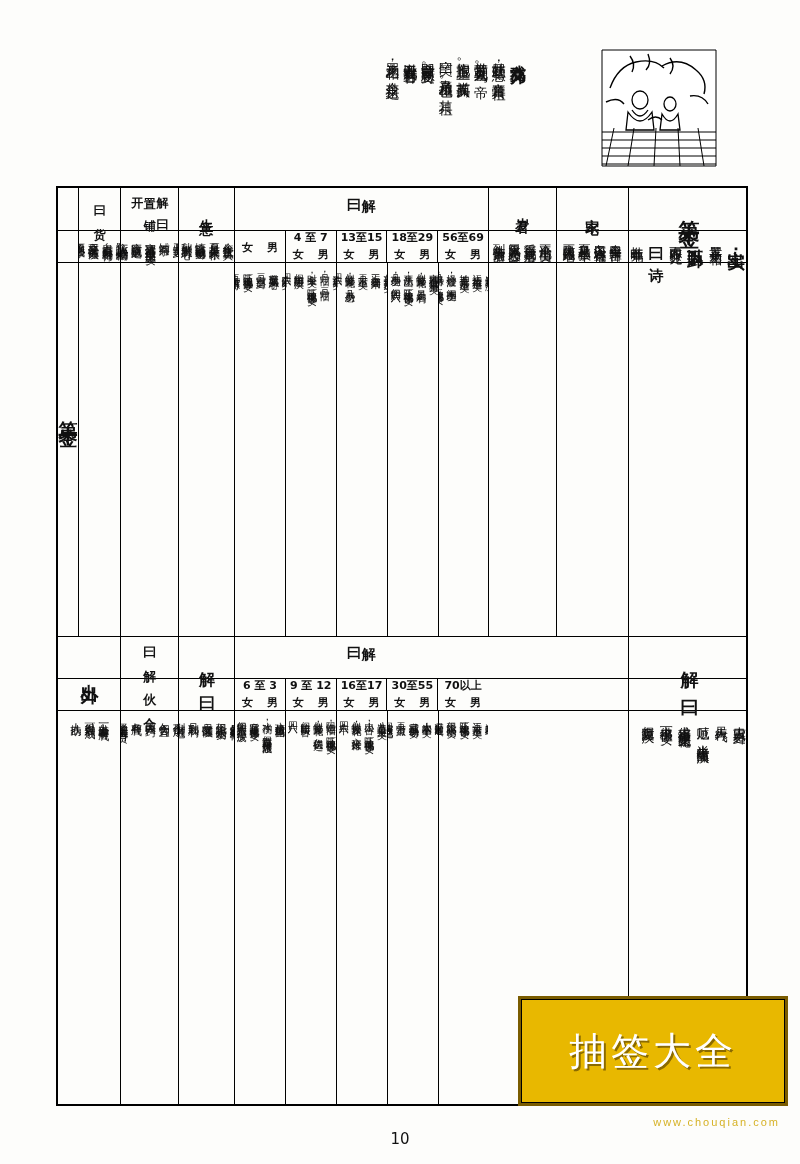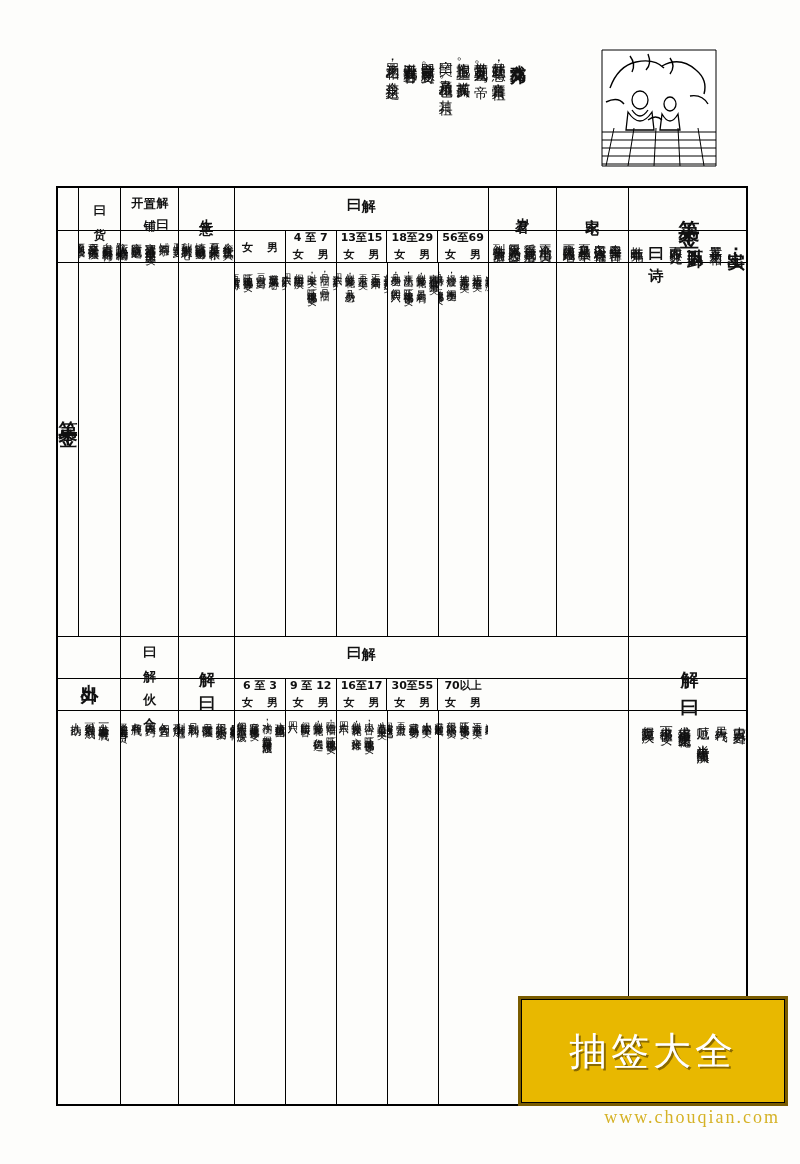--- a/index.html
+++ b/index.html
@@ -98,22 +98,22 @@
     background:#e8b800;border:3px solid #7a5c00;
     display:flex;align-items:center;justify-content:center;
     box-shadow:0 0 0 1px #000 inset;
   }
   .wm span{
     font-size:38px;font-weight:normal;color:#fff;letter-spacing:4px;
     text-shadow:2px 2px 0 #8a6a00;
   }
   .wmurl{
     position:absolute;right:20px;bottom:36px;
-    font-size:18px;color:#cfa500;letter-spacing:2px;
-    font-family:Liberation Serif, serif;
+    font-size:11px;color:#cfa500;letter-spacing:2px;
+    font-family:Liberation Sans, sans-serif;
     opacity:.85;
   }
 </style>
 </head>
 <body>
 
 <div class="page">
 
   <div class="intro">
     <div class="col v title">戏文简介</div>
@@ -445,13 +445,14 @@
       <div class="col v sm">人扶助</div>
     </div>
 
   </div>
 
   <div class="wmurl">www.chouqian.com</div>
   <div class="wm">
     <span>抽签大全</span>
   </div>
 
+  <div class="pageno">10</div>
 </div>
 
 </body></html>

